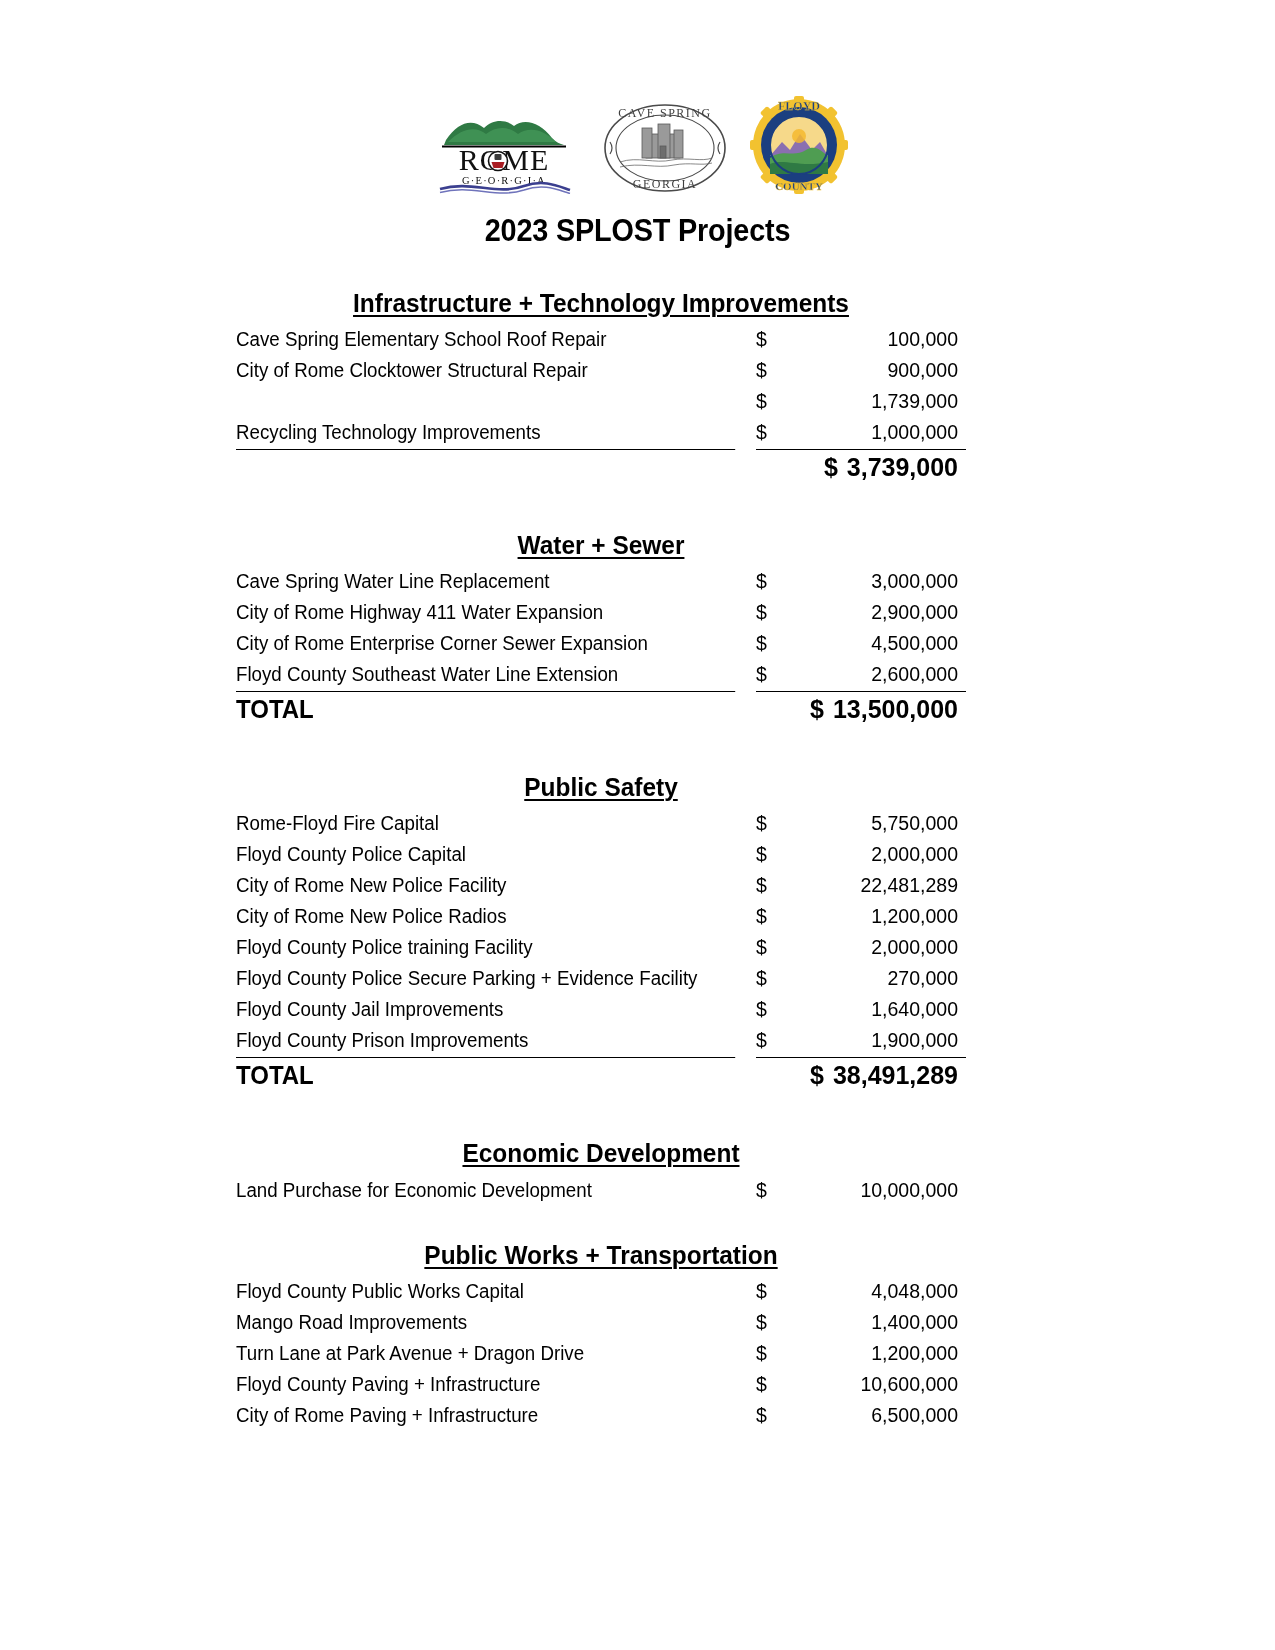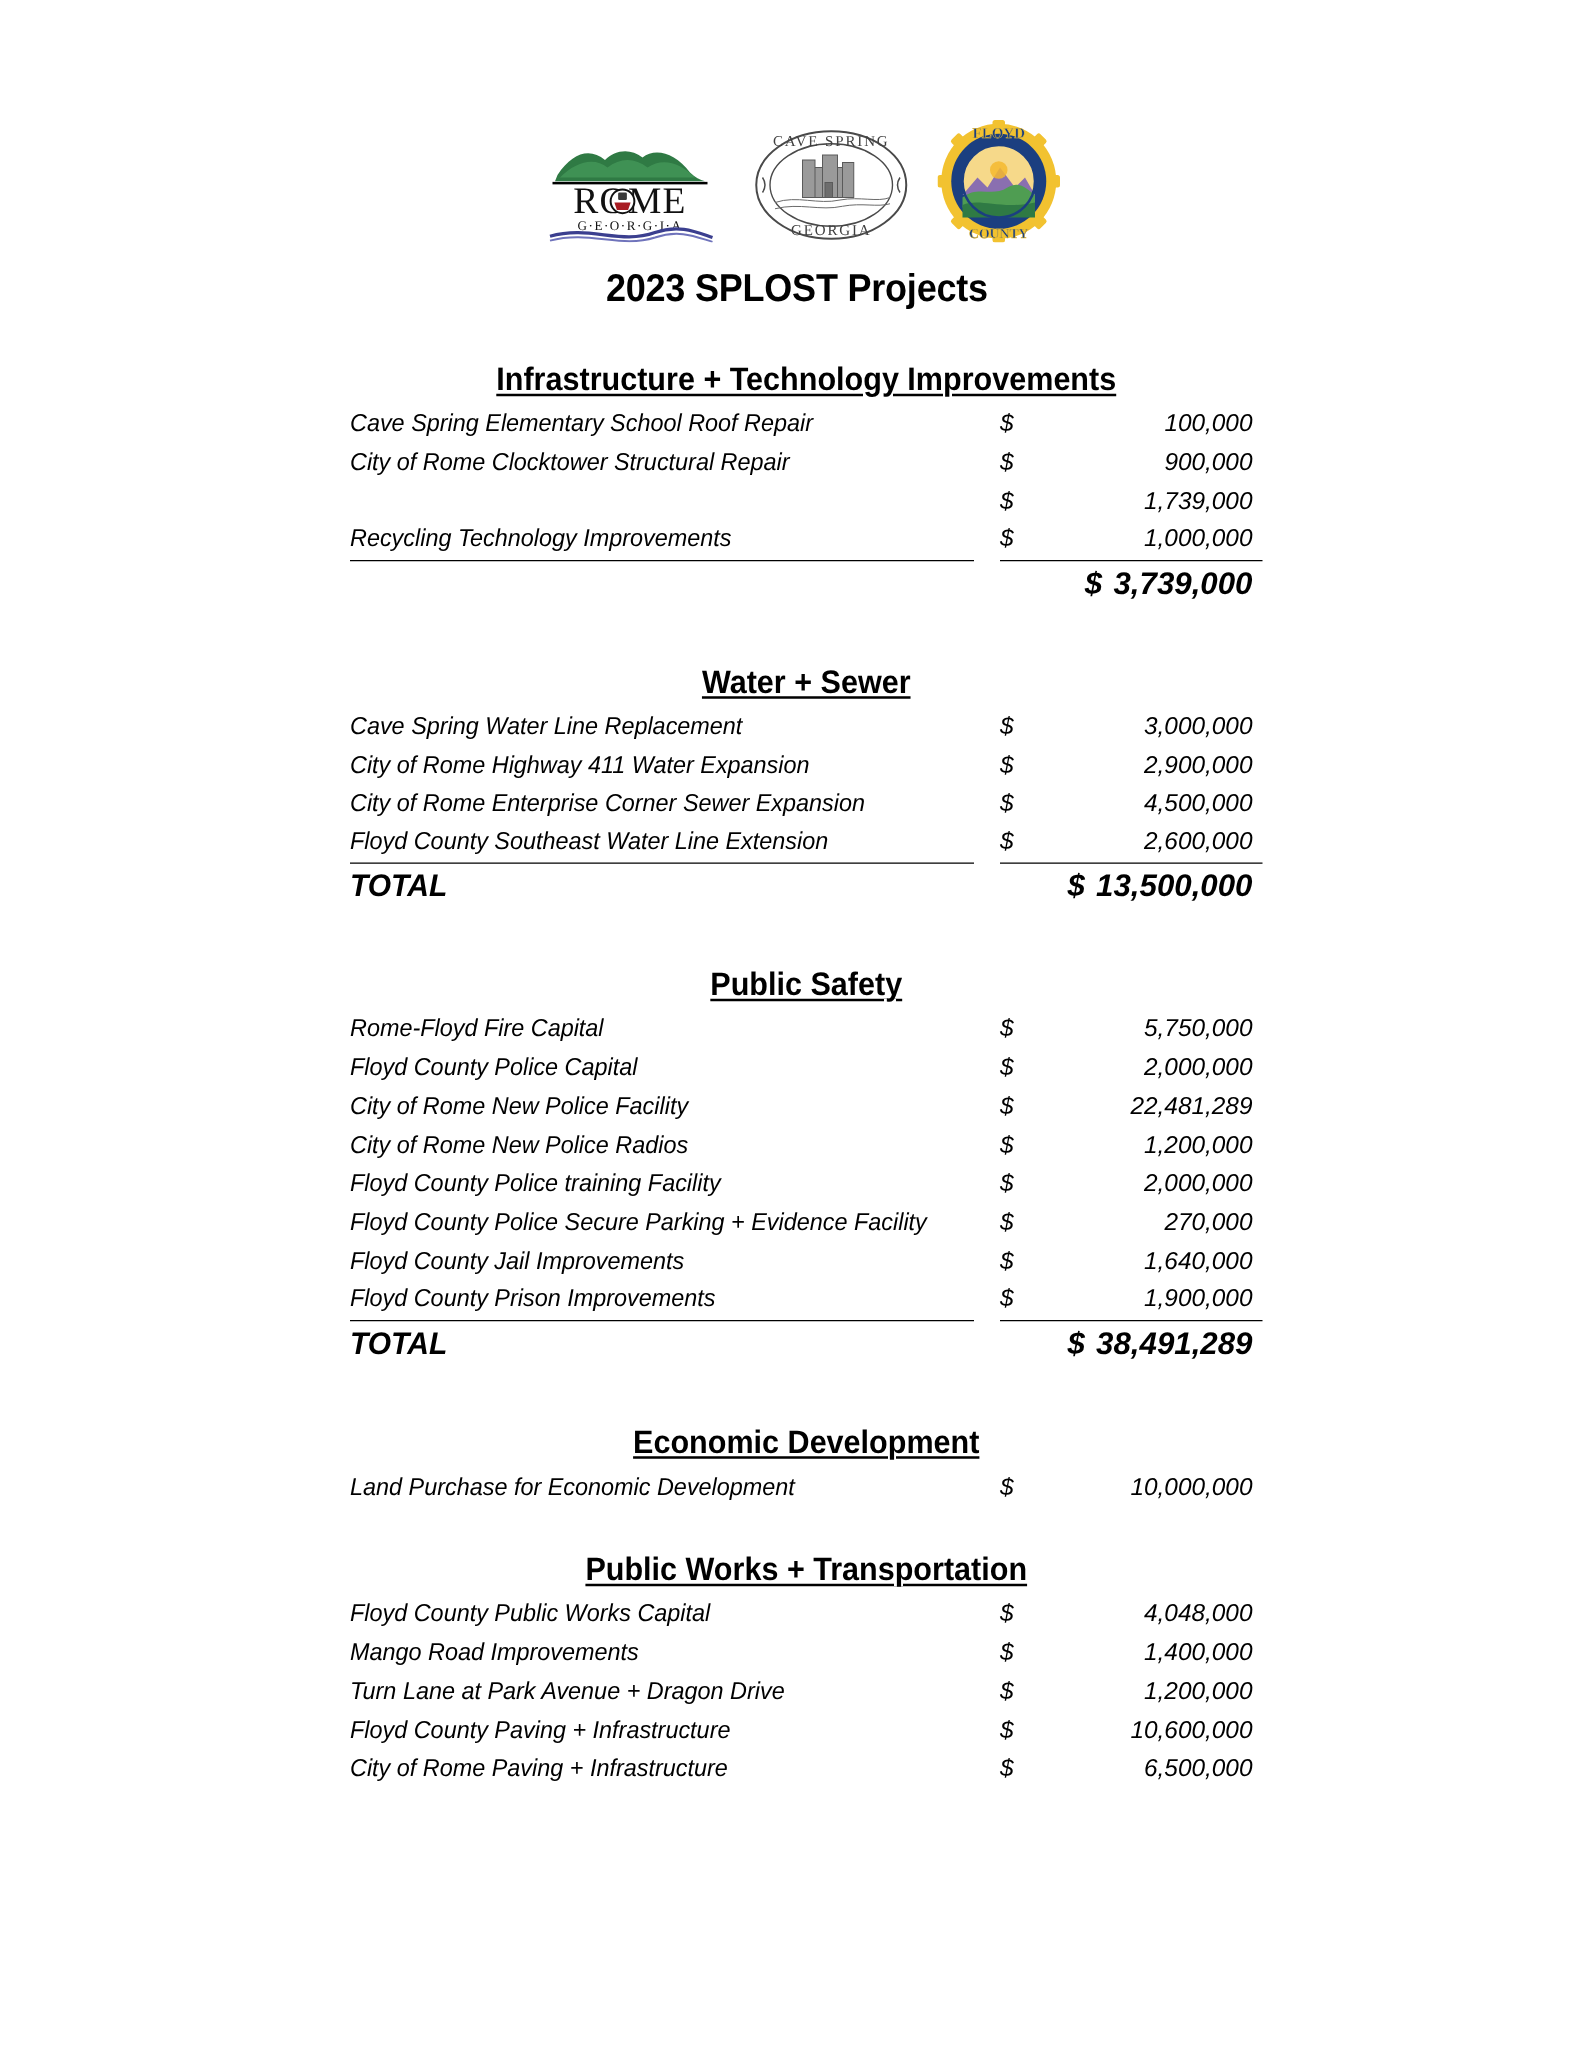--- a/index.html
+++ b/index.html
@@ -55,47 +55,45 @@
     font-family: "Liberation Sans Narrow", "Liberation Sans", sans-serif;
     transform: scaleX(0.93);
   }
 
   
   .content {
     position: absolute;
     top: 288px;
     left: 236px;
     width: 730px;
-    margin-left: 44px;
   }
 
   .section { margin: 0; }
 
   .section-heading {
     text-align: center;
     font-size: 26px;
     font-weight: 700;
     text-decoration: underline;
     text-underline-offset: 3px;
     text-decoration-thickness: 2px;
     line-height: 1.16;
     margin: 0 0 6px 0;
     transform: scaleX(0.94);
   }
 
   .rows { display: block; }
 
   .row {
     display: flex;
-    align-items: center;
+    align-items: flex-start;
     font-size: 19.5px;
     line-height: 31px;
     height: 31px;
     white-space: nowrap;
-    font-style: italic;
   }
   .row .label {
     flex: 0 0 520px;
     width: 520px;
     transform: scaleX(0.96);
     transform-origin: left center;
   }
   .row .cur {
     flex: 0 0 36px;
     width: 36px;

